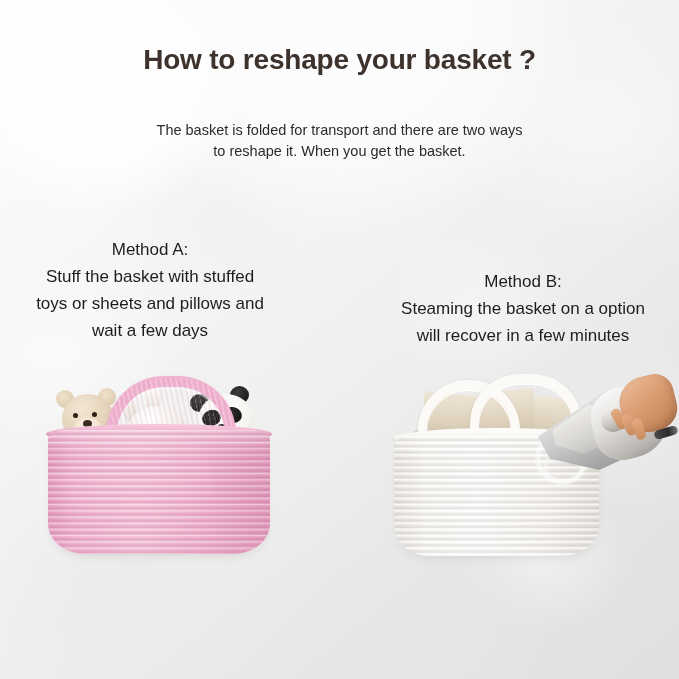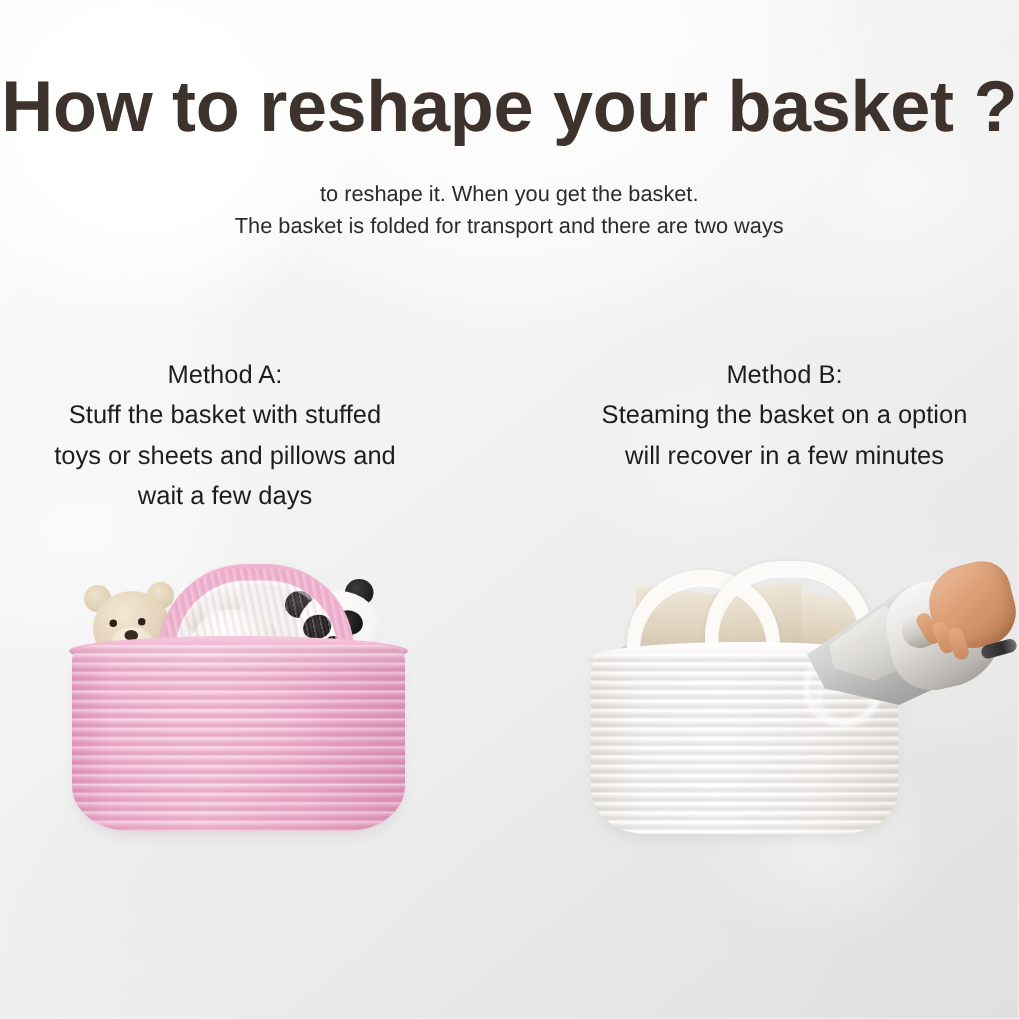--- a/index.html
+++ b/index.html
@@ -27,21 +27,21 @@
       radial-gradient(ellipse 120px 100px at 80% 82%, #f0f0f0 0%, rgba(240,240,240,0) 74%),
       linear-gradient(142deg, #fdfdfd 0%, #f6f6f6 30%, #eeeeee 58%, #e4e4e4 82%, #e0e0e0 100%);
   }
 
   
   .title {
     position: absolute;
     left: 0; right: 0;
     top: 44px;
     text-align: center;
-    font-size: 48px;
+    font-size: 28px;
     font-weight: 700;
     letter-spacing: -0.2px;
     color: #3d322c;
     white-space: nowrap;
   }
   .subtitle {
     position: absolute;
     left: 0; right: 0;
     top: 120px;
     text-align: center;
@@ -52,21 +52,21 @@
   .method {
     position: absolute;
     top: 236px;
     width: 310px;
     text-align: center;
     font-size: 17px;
     line-height: 27px;
     color: #1d1d1d;
   }
   .method.left  { left: -5px; }
-  .method.right { left: 368px; }
+  .method.right { left: 368px; margin-top: 32px; }
 
   
   .rope-body {
     position: absolute;
     overflow: hidden;
   }
 
   
   #pink-basket {
     position: absolute;
@@ -412,22 +412,22 @@
   }
 </style>
 </head>
 <body>
 
 <div id="page">
 
   <div class="title">How to reshape your basket ?</div>
 
   <div class="subtitle">
+    <div>The basket is folded for transport and there are two ways</div>
     <div>to reshape it. When you get the basket.</div>
-    <div>The basket is folded for transport and there are two ways</div>
   </div>
 
   <div class="method left">
     <div>Method A:</div>
     <div>Stuff the basket with stuffed</div>
     <div>toys or sheets and pillows and</div>
     <div>wait a few days</div>
   </div>
 
   <div class="method right">

